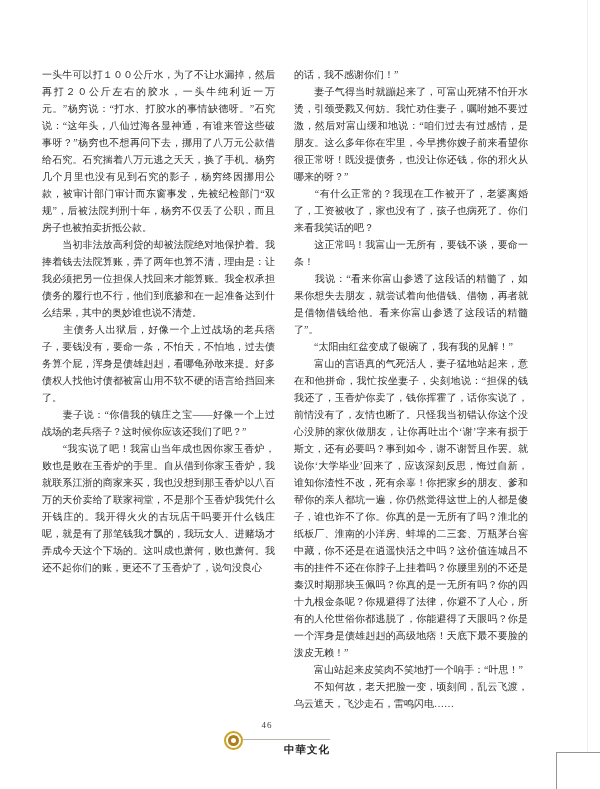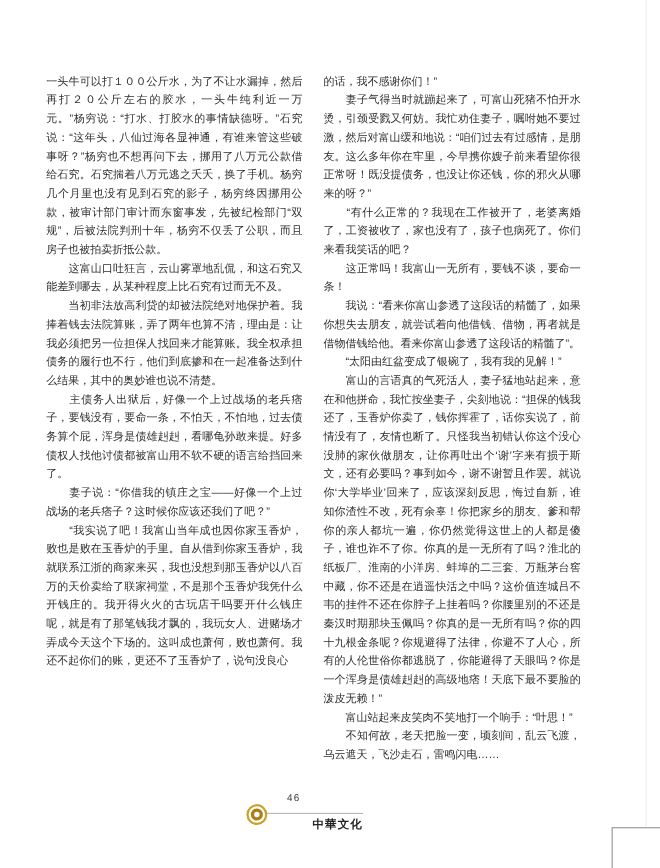--- a/index.html
+++ b/index.html
@@ -1,18 +1,18 @@
 <!DOCTYPE html>
 <html><head>
 <meta charset="utf-8">
 <style>
   html,body{margin:0;padding:0;background:#ffffff;}
   .page{
     position:relative;width:600px;height:789px;background:#ffffff;overflow:hidden;
-    font-family:Liberation Sans, sans-serif;color:#2e2e2e;
+    font-family:Liberation Serif, serif;color:#2e2e2e;
   }
   .col{
     position:absolute;top:66px;width:233px;
     font-size:10px;line-height:17px;
     text-align:justify;text-justify:inter-ideograph;
     word-break:break-all;
   }
   .col-left{left:42px;}
   .col-right{left:294px;width:234px;}
   .col p{margin:0;padding:0;}
@@ -46,21 +46,20 @@
     border:1px solid #97938e;background:#ffffff;
   }
 </style>
 </head>
 <body>
 
 <div class="page">
 
   <div class="col col-left">
     <p>一头牛可以打１００公斤水，为了不让水漏掉，然后再打２０公斤左右的胶水，一头牛纯利近一万元。”杨穷说：“打水、打胶水的事情缺德呀。”石究说：“这年头，八仙过海各显神通，有谁来管这些破事呀？”杨穷也不想再问下去，挪用了八万元公款借给石究。石究揣着八万元逃之夭夭，换了手机。杨穷几个月里也没有见到石究的影子，杨穷终因挪用公款，被审计部门审计而东窗事发，先被纪检部门“双规”，后被法院判刑十年，杨穷不仅丢了公职，而且房子也被拍卖折抵公款。</p>
-    <p>　　这富山口吐狂言，云山雾罩地乱侃，和这石究又能差到哪去，从某种程度上比石究有过而无不及。</p>
     <p>　　当初非法放高利贷的却被法院绝对地保护着。我捧着钱去法院算账，弄了两年也算不清，理由是：让我必须把另一位担保人找回来才能算账。我全权承担债务的履行也不行，他们到底掺和在一起准备达到什么结果，其中的奥妙谁也说不清楚。</p>
     <p>　　主债务人出狱后，好像一个上过战场的老兵痞子，要钱没有，要命一条，不怕天，不怕地，过去债务算个屁，浑身是债雄赳赳，看哪龟孙敢来提。好多债权人找他讨债都被富山用不软不硬的语言给挡回来了。</p>
     <p>　　妻子说：“你借我的镇庄之宝——好像一个上过战场的老兵痞子？这时候你应该还我们了吧？”</p>
     <p>　　“我实说了吧！我富山当年成也因你家玉香炉，败也是败在玉香炉的手里。自从借到你家玉香炉，我就联系江浙的商家来买，我也没想到那玉香炉以八百万的天价卖给了联家祠堂，不是那个玉香炉我凭什么开钱庄的。我开得火火的古玩店干吗要开什么钱庄呢，就是有了那笔钱我才飘的，我玩女人、进赌场才弄成今天这个下场的。这叫成也萧何，败也萧何。我还不起你们的账，更还不了玉香炉了，说句没良心</p>
   </div>
 
   <div class="col col-right">
     <p>的话，我不感谢你们！”</p>
     <p>　　妻子气得当时就蹦起来了，可富山死猪不怕开水烫，引颈受戮又何妨。我忙劝住妻子，嘱咐她不要过激，然后对富山缓和地说：“咱们过去有过感情，是朋友。这么多年你在牢里，今早携你嫂子前来看望你很正常呀！既没提债务，也没让你还钱，你的邪火从哪来的呀？”</p>
     <p>　　“有什么正常的？我现在工作被开了，老婆离婚了，工资被收了，家也没有了，孩子也病死了。你们来看我笑话的吧？</p>

